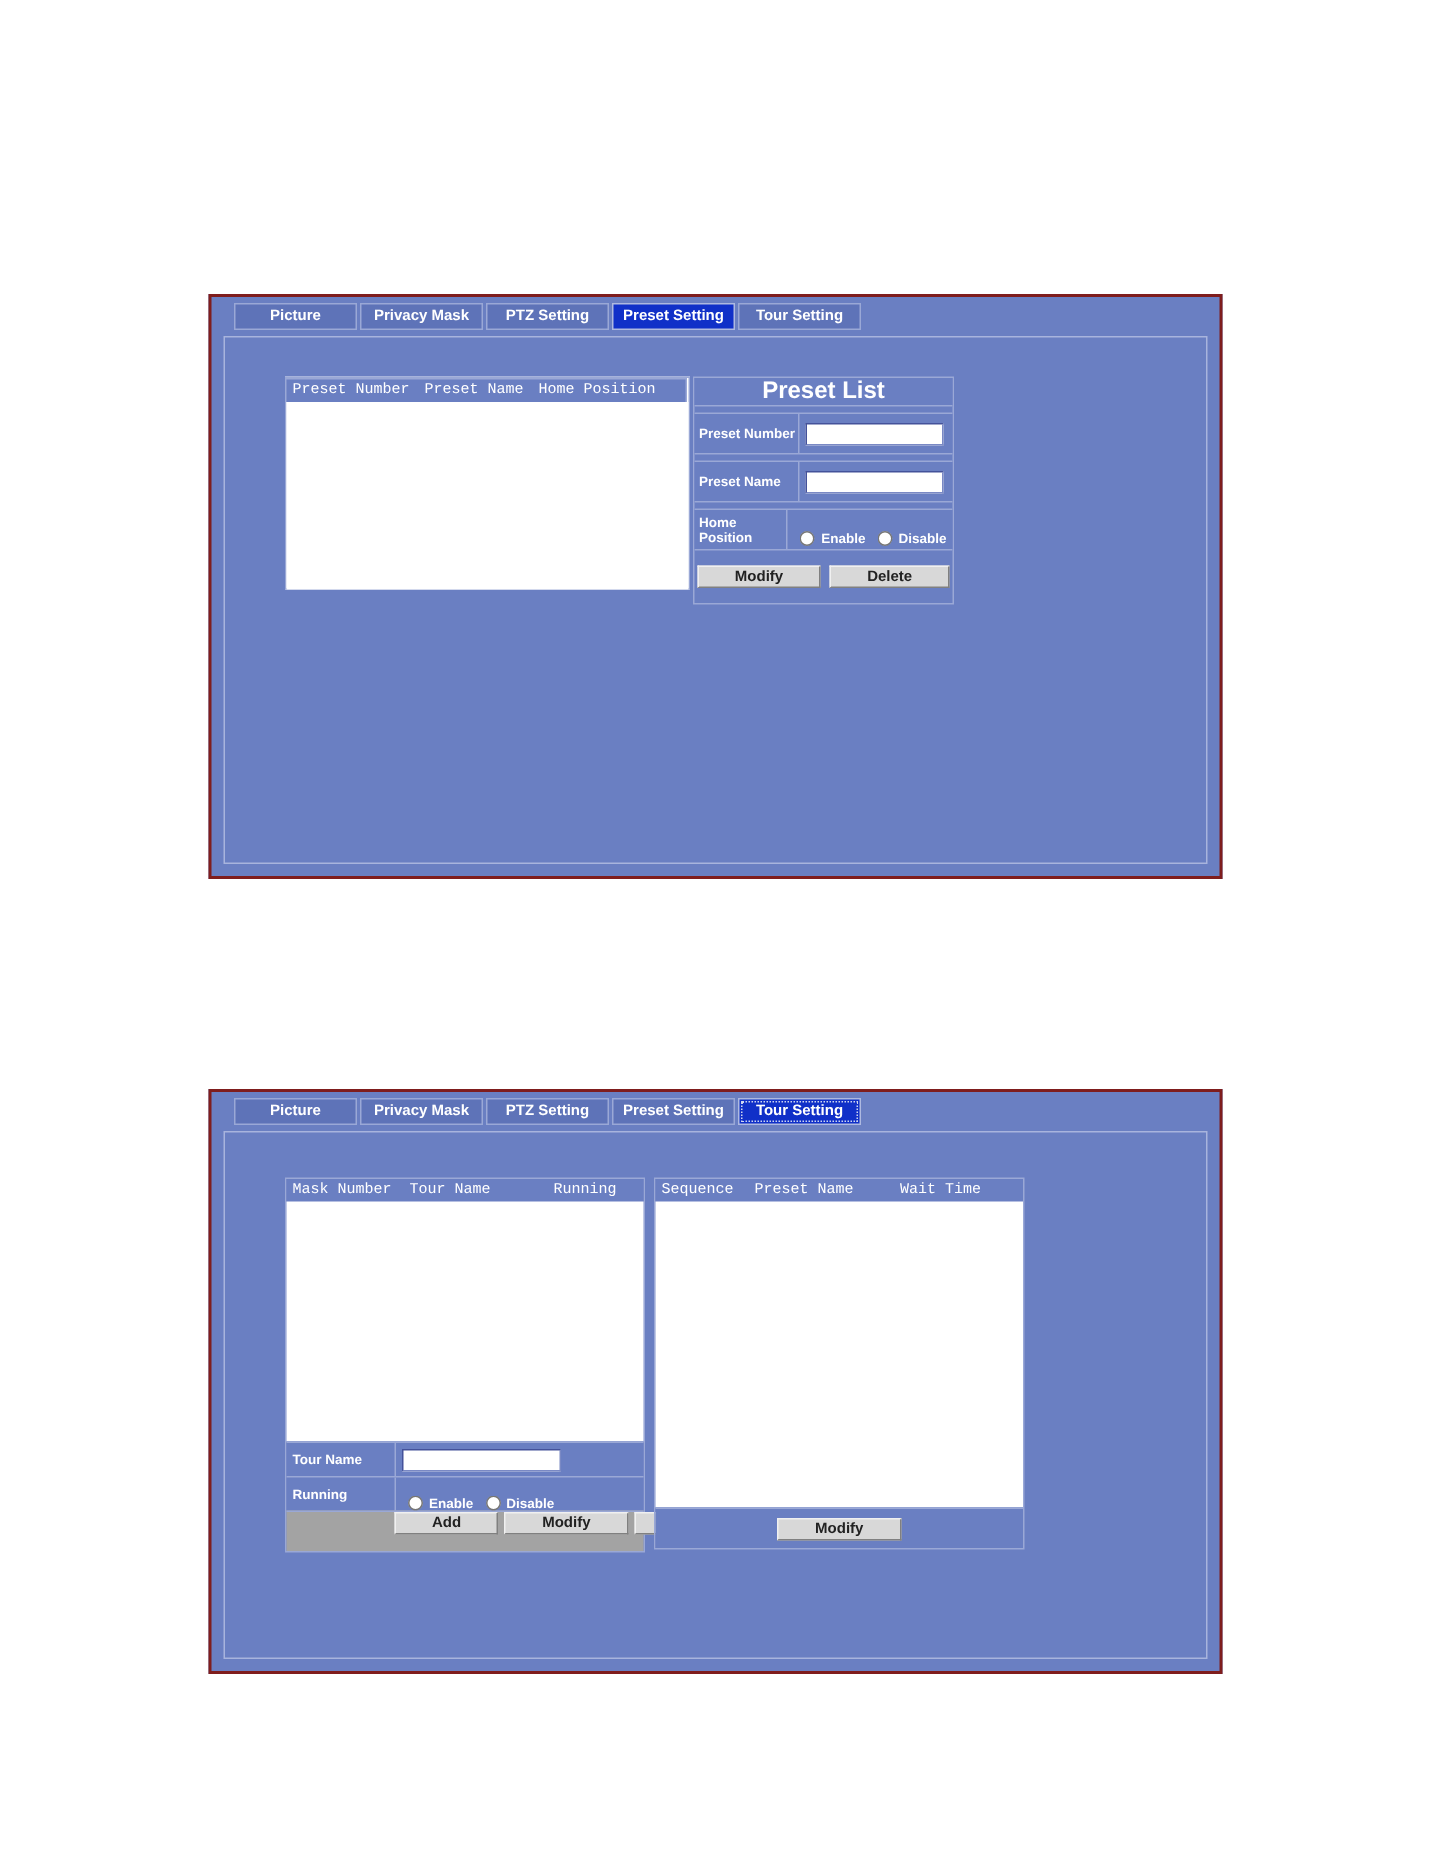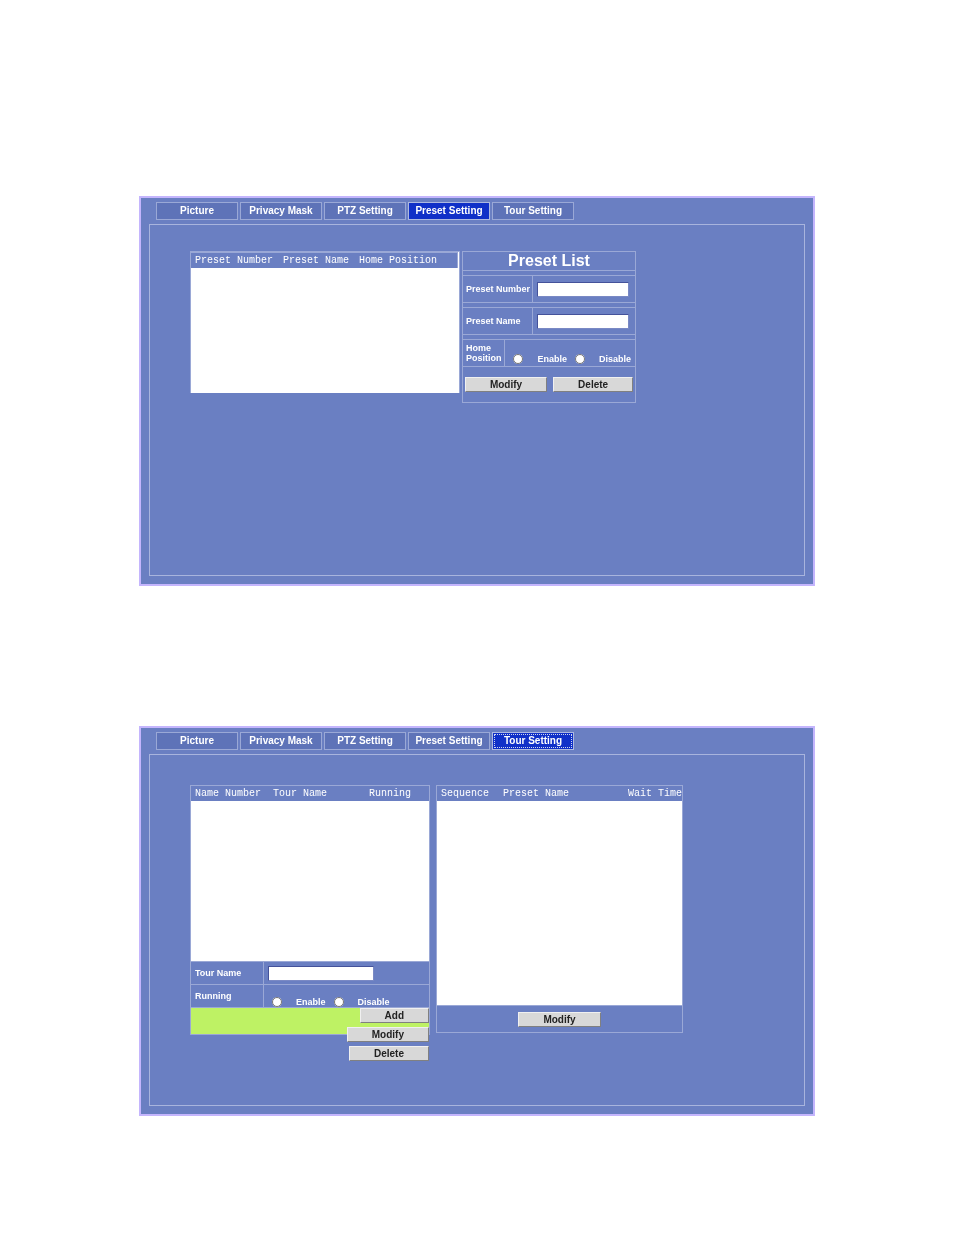--- a/index.html
+++ b/index.html
@@ -9,21 +9,21 @@
     font-family: Arial, sans-serif;
     font-size: 11px;
     width: 954px;
   }
   .spacer-top { height: 196px; }
   .spacer-mid { height: 140px; }
   .panel {
     margin-left: 139px;
     width: 676px;
     background: #6a7fc2;
-    border: 2px solid #c4b5fd;
+    border: 2px solid #7f1d1d;
     box-sizing: border-box;
     position: relative;
   }
   .panel1 { height: 390px; }
   .panel2 { height: 390px; }
   .tab-row {
     display: flex;
     padding: 4px 0 0 15px;
   }
   .tab {
@@ -112,21 +112,21 @@
     color:#fff; font-size:9px;
   }
   .p1-input {
     width: 92px; height: 15px;
     border: 1px solid #7a89c4;
     border-top-color:#44529a; border-left-color:#44529a;
     background: #fff;
     box-sizing: border-box;
   }
   .p1-radio {
-    display:flex; align-items:flex-end; gap:12px;
+    display:flex; align-items:flex-end; gap:2px;
     color:#fff; font-size:9px; font-weight:bold;margin-top:11px;
   }
   .p1-btn-row {
     display:flex; justify-content:center; gap:6px;
     padding: 10px 0;
   }
   .btn {
     background: #d8d8d8;
     border: 1px solid #808080;
     border-top-color:#f0f0f0; border-left-color:#f0f0f0;
@@ -158,38 +158,37 @@
   }
   .p2-left-label {
     width: 68px; color:#fff; font-size:9px; font-weight:bold;
     padding-left:4px;
     height:100%; display:flex; align-items:center;
     border-right:1px solid #9aa8d6;
   }
   .p2-left-field { flex:1; padding:0 4px; display:flex; align-items:center; gap:4px; color:#fff; font-size:9px; font-weight:bold;}
   .p2-left-input { width:106px; height:15px; border:1px solid #7a89c4; border-top-color:#44529a; border-left-color:#44529a; background:#fff; box-sizing:border-box;}
   .p2-left-btns {
-    height: 26px; display:flex; align-items:flex-end; gap:4px; padding-left:72px;
+    height: 26px; display:flex; align-items:flex-start; gap:4px; padding-left:72px;
     border-top:1px solid #9aa8d6;
-    background:#bef264;
-    flex-direction:column;
+    background:#a3a3a3;
   }
   .p2-right {
     position:absolute;
     top:30px; left:286px;
     width:245px;
     border:1px solid #9aa8d6;
   }
   .p2-right-header {
     height:15px; background:#6a7fc2; color:#fff;
     font-family:"Courier New",monospace; font-size:10px;
     display:flex; align-items:center; padding-left:4px;justify-content:center;
   }
   .p2-right-header span { margin-right: 14px; }
-  .p2-right-header .rh-wait { margin-left:auto; margin-right:0;}
+  .p2-right-header .rh-wait { margin-left:auto; margin-right:28px;}
   .p2-right-body { height: 204px; background:#fff;}
   .p2-right-btns {
     height:26px; display:flex; align-items:center; justify-content:center;
     border-top:1px solid #9aa8d6;
     background:#6a7fc2;
   }
   input[type=radio]{ margin:0 2px 0 4px; width:10px; height:10px;}
 </style>
 </head>
 <body>
@@ -259,21 +258,21 @@
     <div class="tab">Picture</div>
     <div class="tab">Privacy Mask</div>
     <div class="tab">PTZ Setting</div>
     <div class="tab">Preset Setting</div>
     <div class="tab active active-dotted">Tour Setting</div>
   </div>
   <div class="inner-frame">
 
     <div class="p2-left">
       <div class="p2-left-header">
-        <span>Name Number</span>
+        <span>Mask Number</span>
         <span>Tour Name</span>
         <span style="margin-left:auto;margin-right:18px">Running</span>
       </div>
       <div class="p2-left-body"></div>
 
       <div class="p2-left-row">
         <div class="p2-left-label">Tour Name</div>
         <div class="p2-left-field">
             <input class="p2-left-input" value="" style="">
           </div>

